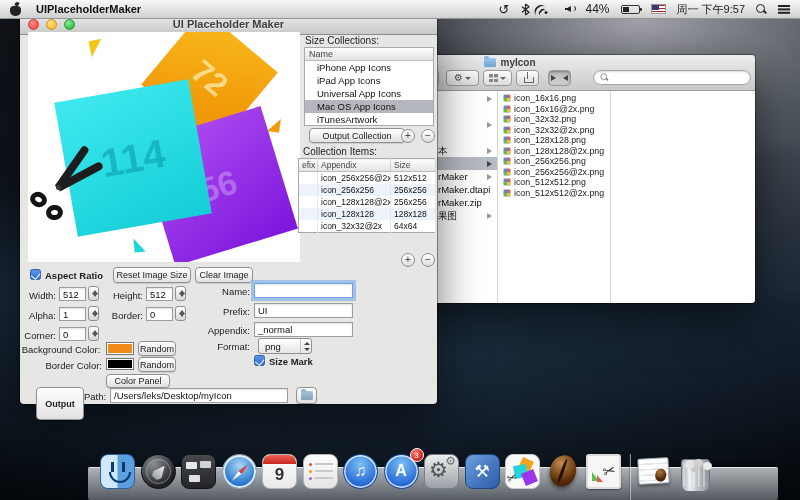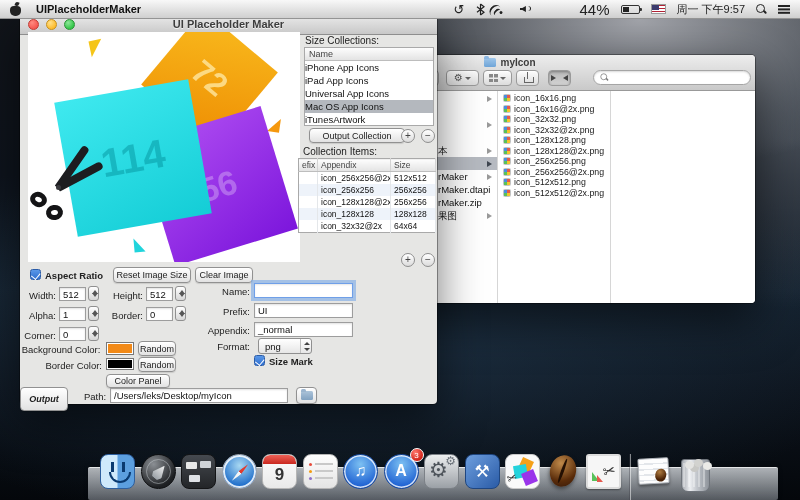--- a/index.html
+++ b/index.html
@@ -64,21 +64,21 @@
   .wtitle { font-size:11px; font-weight:bold; color:#3d3d3d; text-shadow:0 1px 0 rgba(255,255,255,.7); }
 
   
   #appwin { left:20px; top:14px; width:417px; height:390px; background:#e6e6e4; z-index:30; }
   #appwin .titlebar { height:21px; }
   #appwin .lights { position:absolute; left:8px; top:5px; display:flex; gap:7px; }
   .panel-label { position:absolute; font-size:10px; color:#222; }
   .listbox { position:absolute; background:#fff; border:1px solid #a9a9a9; overflow:hidden; }
   .lb-header { height:13px; background:linear-gradient(#fdfdfd,#e3e3e3); border-bottom:1px solid #bdbdbd;
     font-size:9px; color:#444; padding:1px 4px; }
-  .lb-row { height:13px; font-size:9.5px; color:#111; padding:1px 0; white-space:nowrap; }
+  .lb-row { height:13px; font-size:9.5px; color:#111; padding:1px 12px; white-space:nowrap; }
   .lb-row.sel { background:#b4b8be; }
   .btn { position:absolute; background:linear-gradient(#ffffff,#e2e2e2); border:1px solid #919191;
     border-radius:4px; font-size:9px; color:#222; text-align:center;
     box-shadow:inset 0 1px 0 #fff, 0 1px 1px rgba(0,0,0,.12); display:flex; align-items:center; justify-content:center; }
   .roundbtn { position:absolute; width:14px; height:14px; border-radius:50%;
     background:linear-gradient(#fff,#dcdcdc); border:1px solid #8e8e8e; font-size:10px; color:#444;
     display:flex; align-items:center; justify-content:center; line-height:0; box-shadow:inset 0 1px 0 #fff; }
   table.items { position:absolute; border-collapse:collapse; background:#fff; border:1px solid #a9a9a9; table-layout:fixed; }
   table.items th { background:linear-gradient(#fdfdfd,#e3e3e3); border-bottom:1px solid #bdbdbd; border-right:1px solid #d4d4d4;
     font-size:8.5px; font-weight:normal; color:#444; text-align:left; padding:1px 3px; height:12px; }
@@ -496,21 +496,21 @@
     <span class="flabel" style="left:249px;top:342px;font-weight:bold;">Size Mark</span>
 
     <span class="flabel" style="left:0px;top:330px;width:82px;text-align:center;">Background Color:</span>
     <div class="swatch" style="left: 86px; top: 328px; width: 28px; height: 13px; background: rgb(242, 138, 24);"></div>
     <div class="btn" style="left:118px;top:327px;width:38px;height:15px;">Random</div>
     <span class="flabel" style="left:0px;top:346px;width:82px;text-align:right;">Border Color:</span>
     <div class="swatch" style="left: 86px; top: 344px; width: 28px; height: 12px; background: rgb(0, 0, 0);"></div>
     <div class="btn" style="left:118px;top:343px;width:38px;height:15px;">Random</div>
     <div class="btn" style="left:86px;top:360px;width:64px;height:14px;">Color Panel</div>
 
-    <div class="btn" style="left:0;top:373px;width:48px;height:24px;font-weight:bold;font-style:italic;">Output</div>
+    <div class="btn" style="left:16px;top:373px;width:48px;height:33px;font-weight:bold;">Output</div>
     <span class="flabel" style="left:64px;top:377px;">Path:</span>
     <div class="field" style="left:90px;top:374px;width:178px;height:15px;">/Users/leks/Desktop/myIcon</div>
     <div class="btn" style="left:276px;top:373px;width:21px;height:17px;">
         <span class="folder-ico" style="margin:0;filter:grayscale(.4);"></span>
       </div>
   </div>
 
   <div id="dock">
     <div id="dock-icons">
       <div class="dicon i-finder">
@@ -593,21 +593,21 @@
         <svg class="bt-svg" width="9" height="13" viewBox="0 0 9 13">
             <path d="M4.5 1 L4.5 12 M4.5 1 L8 3.8 L1 9.2 M4.5 12 L8 9.2 L1 3.8" stroke="#222" stroke-width="1.2" fill="none"></path>
           </svg>
       </span>
       <span class="mi wifi">
           <i></i>
           <i></i>
           <i></i>
         </span>
       <span class="mi spk"></span>
-      <span class="mi" style="font-size:15px;margin-left:39px;">44%</span>
+      <span class="mi" style="font-size:12px;">44%</span>
       <span class="mi batt">
           <i></i>
         </span>
       <span class="mi flag"></span>
       <span class="mi" style="font-size:11px;">周一 下午9:57</span>
       <span class="mi mag"></span>
       <span class="mi nc"></span>
     </div>
   </div>
 

